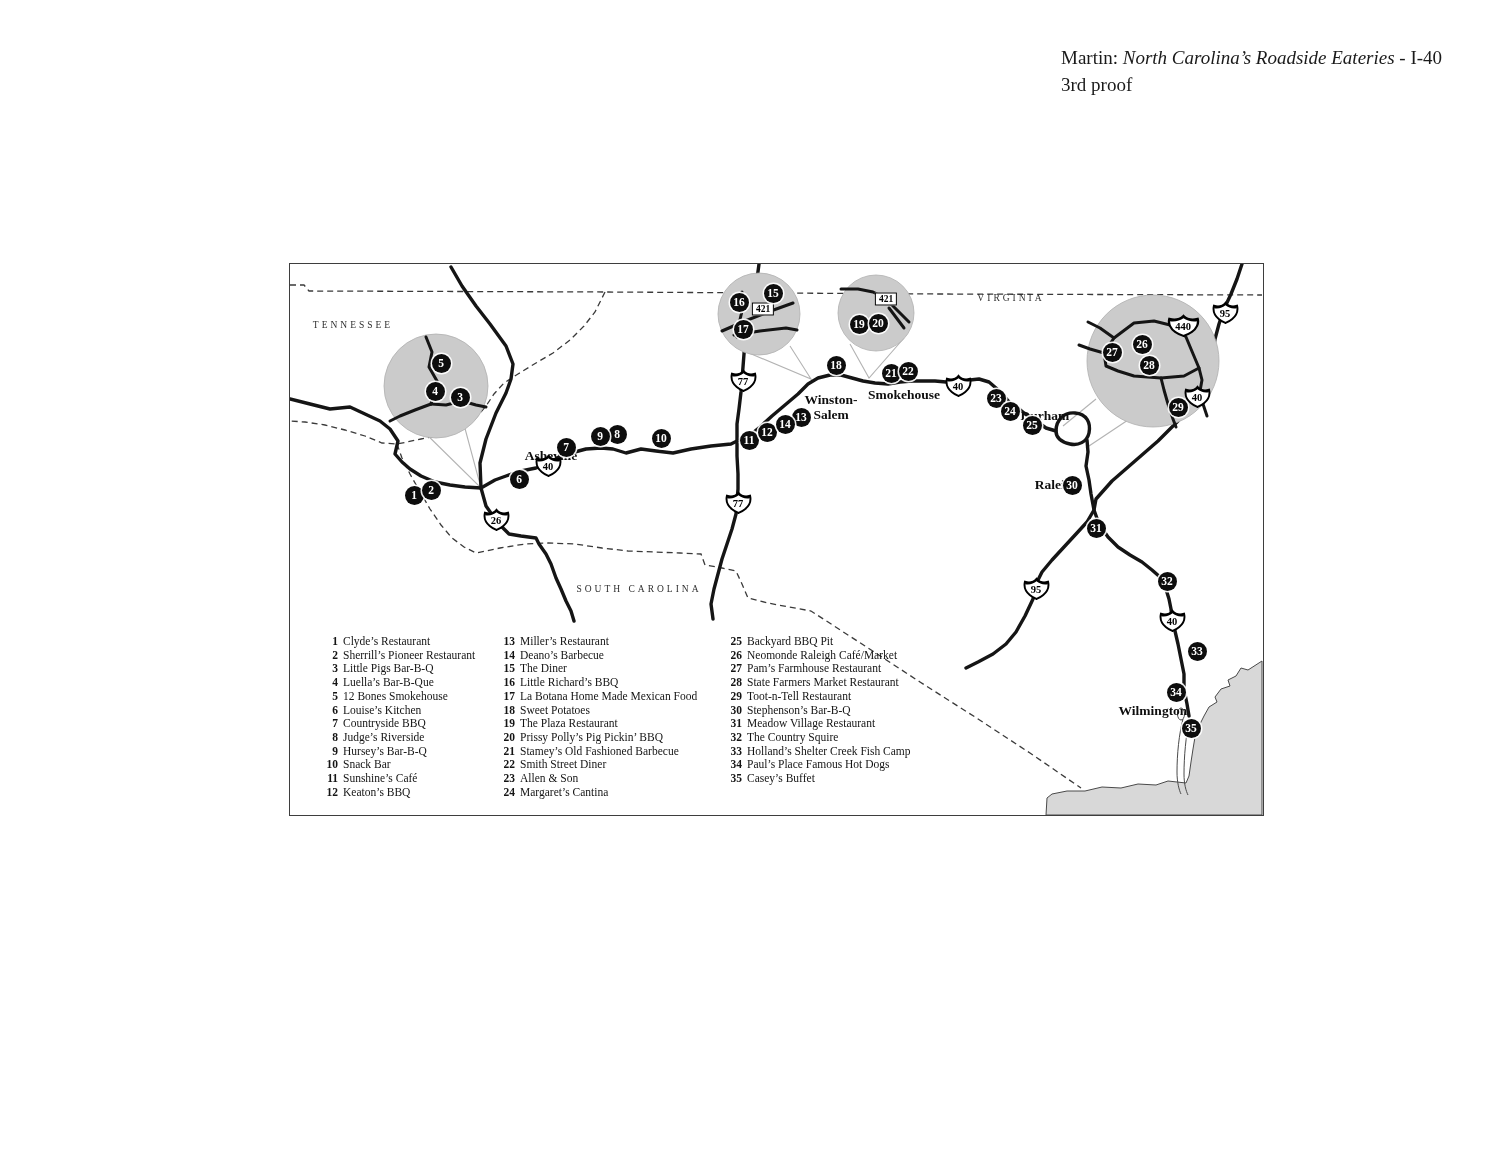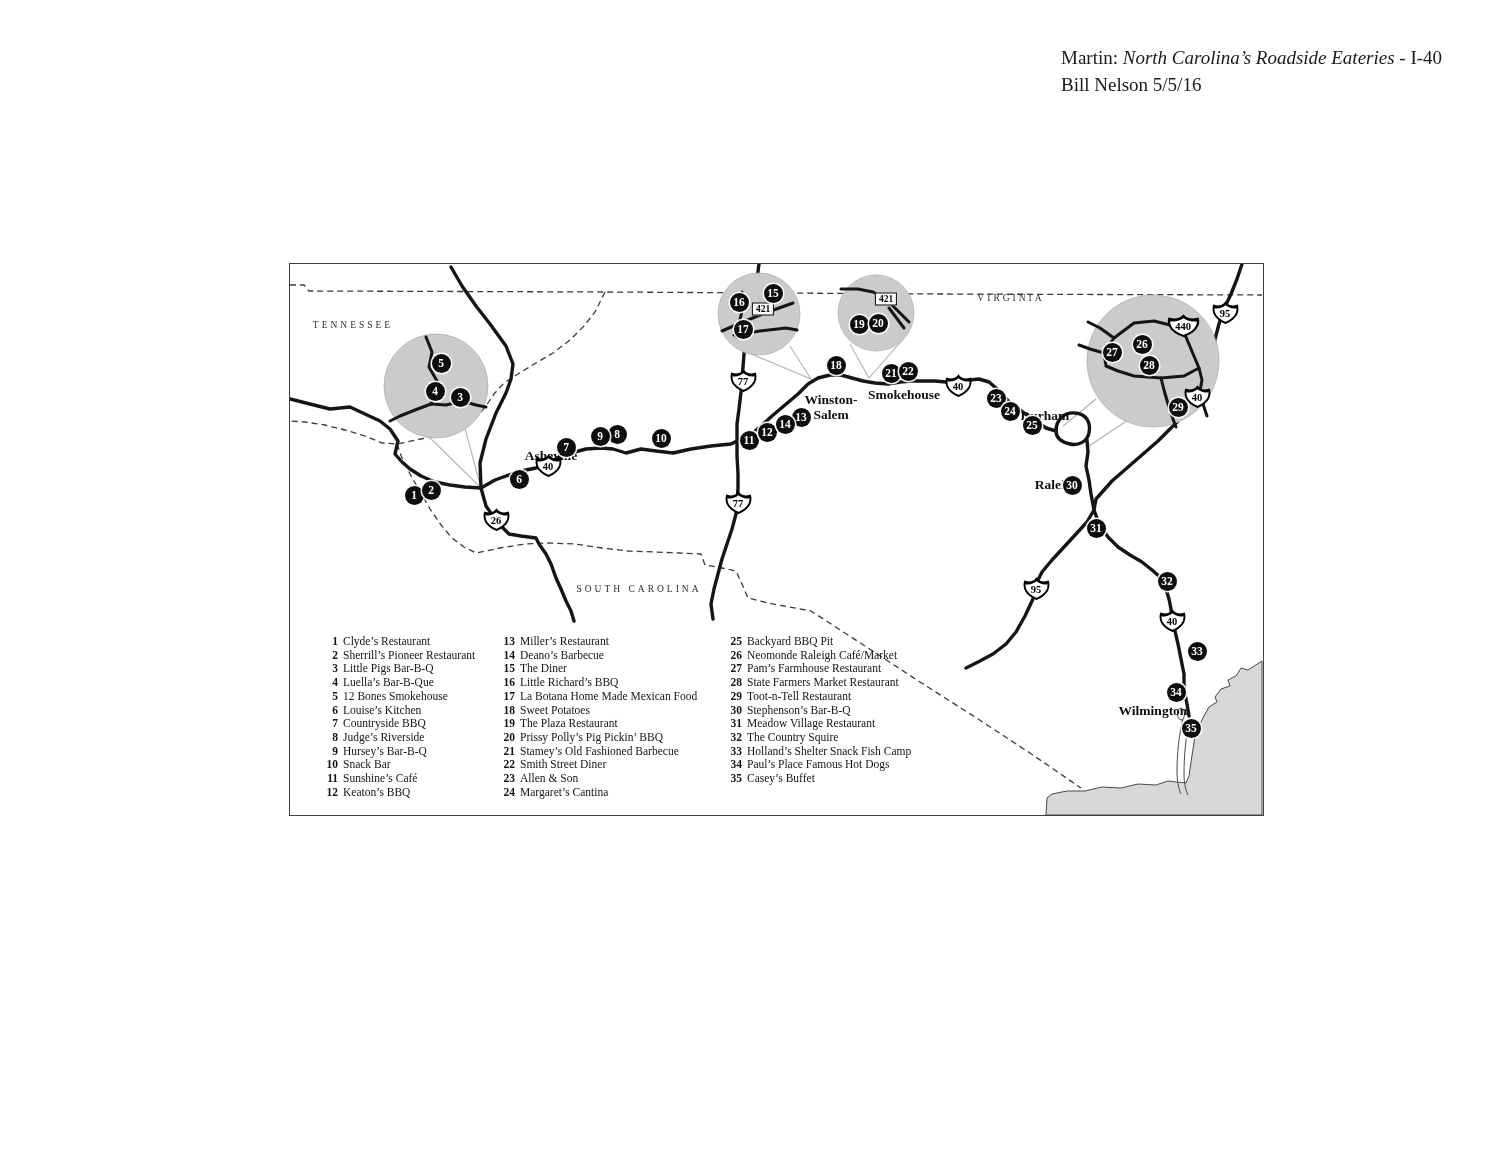--- a/index.html
+++ b/index.html
@@ -29,21 +29,21 @@
   .lnum{width:18px;text-align:right;font-weight:bold;flex:none;}
   .llbl{margin-left:5px;white-space:nowrap;}
 </style>
 </head>
 <body>
 
 <div class="page">
 
   <div class="proof-header">
     <div><span>Martin: </span><i>North Carolina’s Roadside Eateries</i><span> - I-40</span></div>
-    <div>Bill Nelson 5/5/16</div>
+    <div>3rd proof</div>
   </div>
 
   <div class="map-frame">
     <svg class="base" width="973" height="551" viewBox="0 0 973 551">
 
       <path class="border-line" d="M0,21 L14,21 L19,27 L318,28 L650,30 L972,31"></path>
       <path class="border-line" d="M315,28 L305,48 L294,62 L280,76 L263,89 L246,99 L228,110 L214,119 L204,130 L196,142 L185,155 L174,160 L160,167 L146,172 L131,175 L117,178 L107,180 L92,179 L75,172 L55,166 L35,161 L15,158 L0,157"></path>
       <path class="border-line" d="M107,180 L112,194 L120,210 L129,226 L140,245 L151,261 L162,274 L174,283 L186,289 L210,284 L235,280 L258,279 L285,280 L312,284 L338,287 L364,288 L390,289 L411,290 L415,301 L432,304 L446,307 L452,320 L458,334 L478,339 L499,343 L521,347 L575,382 L630,418 L685,453 L740,489 L791,524"></path>
 
       <path d="M972,397 L958,406 L951,404 L946,412 L938,416 L940,422 L931,425 L925,433 L927,438 L919,443 L914,452 L909,462 L905,473 L903,485 L901,498 L899,512 L896,519 L878,517 L866,521 L848,520 L831,524 L812,523 L795,527 L777,527 L762,530 L757,534 L756,551 L972,551 Z" fill="#d8d8d8" stroke="#4a4a4a" stroke-width="1"></path>
@@ -343,21 +343,21 @@
           <div class="lrow">
             <span class="lnum">31</span>
             <span class="llbl">Meadow Village Restaurant</span>
           </div>
           <div class="lrow">
             <span class="lnum">32</span>
             <span class="llbl">The Country Squire</span>
           </div>
           <div class="lrow">
             <span class="lnum">33</span>
-            <span class="llbl">Holland’s Shelter Snack Fish Camp</span>
+            <span class="llbl">Holland’s Shelter Creek Fish Camp</span>
           </div>
           <div class="lrow">
             <span class="lnum">34</span>
             <span class="llbl">Paul’s Place Famous Hot Dogs</span>
           </div>
           <div class="lrow">
             <span class="lnum">35</span>
             <span class="llbl">Casey’s Buffet</span>
           </div>
         </div>

